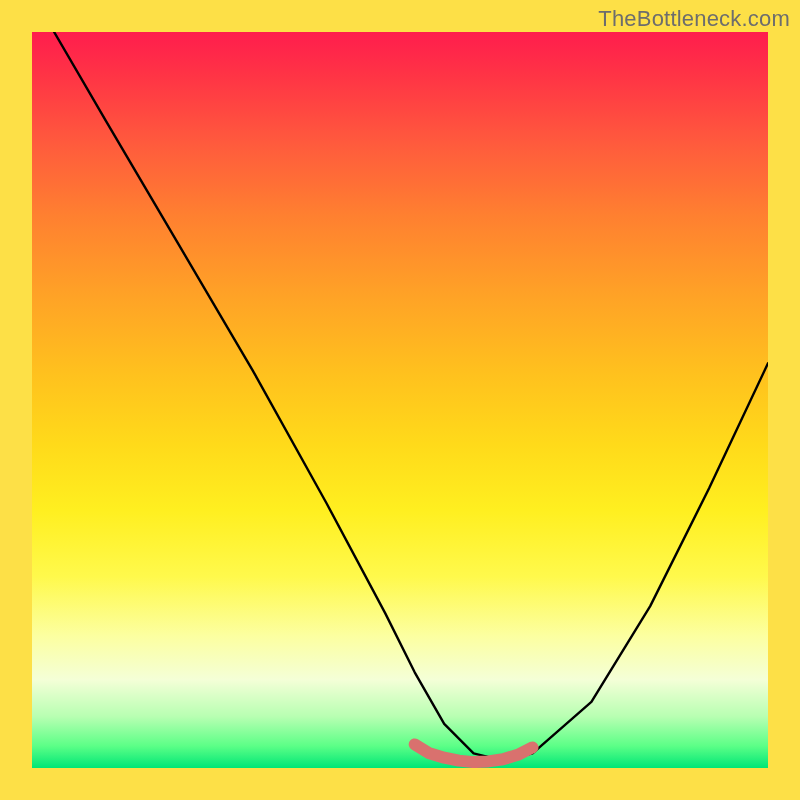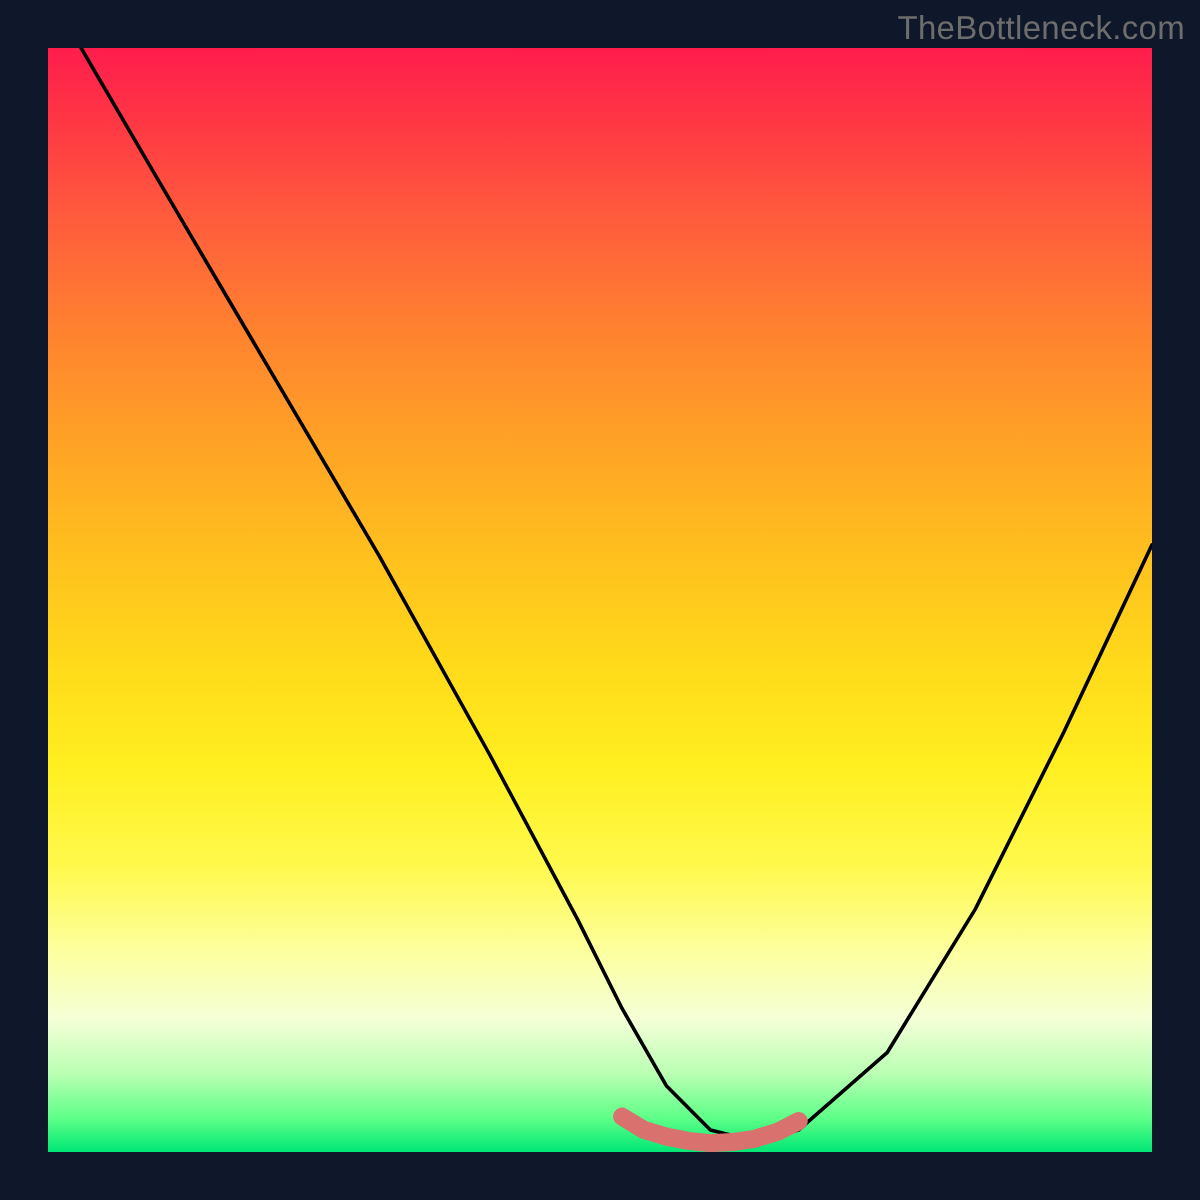--- a/index.html
+++ b/index.html
@@ -8,21 +8,21 @@
     width: 800px;
     height: 800px;
     background: #000;
     position: relative;
     overflow: hidden;
     font-family: Arial, Helvetica, sans-serif;
   }
   .frame {
     position: absolute;
     inset: 0;
-    background: #0f172a;
+    background: #fde047;
   }
   .plot-area {
     position: absolute;
     left: 32px;
     top: 32px;
     width: 736px;
     height: 736px;
     background: linear-gradient(to bottom,
       #ff1d4d 0%,
       #ff3445 6%,

